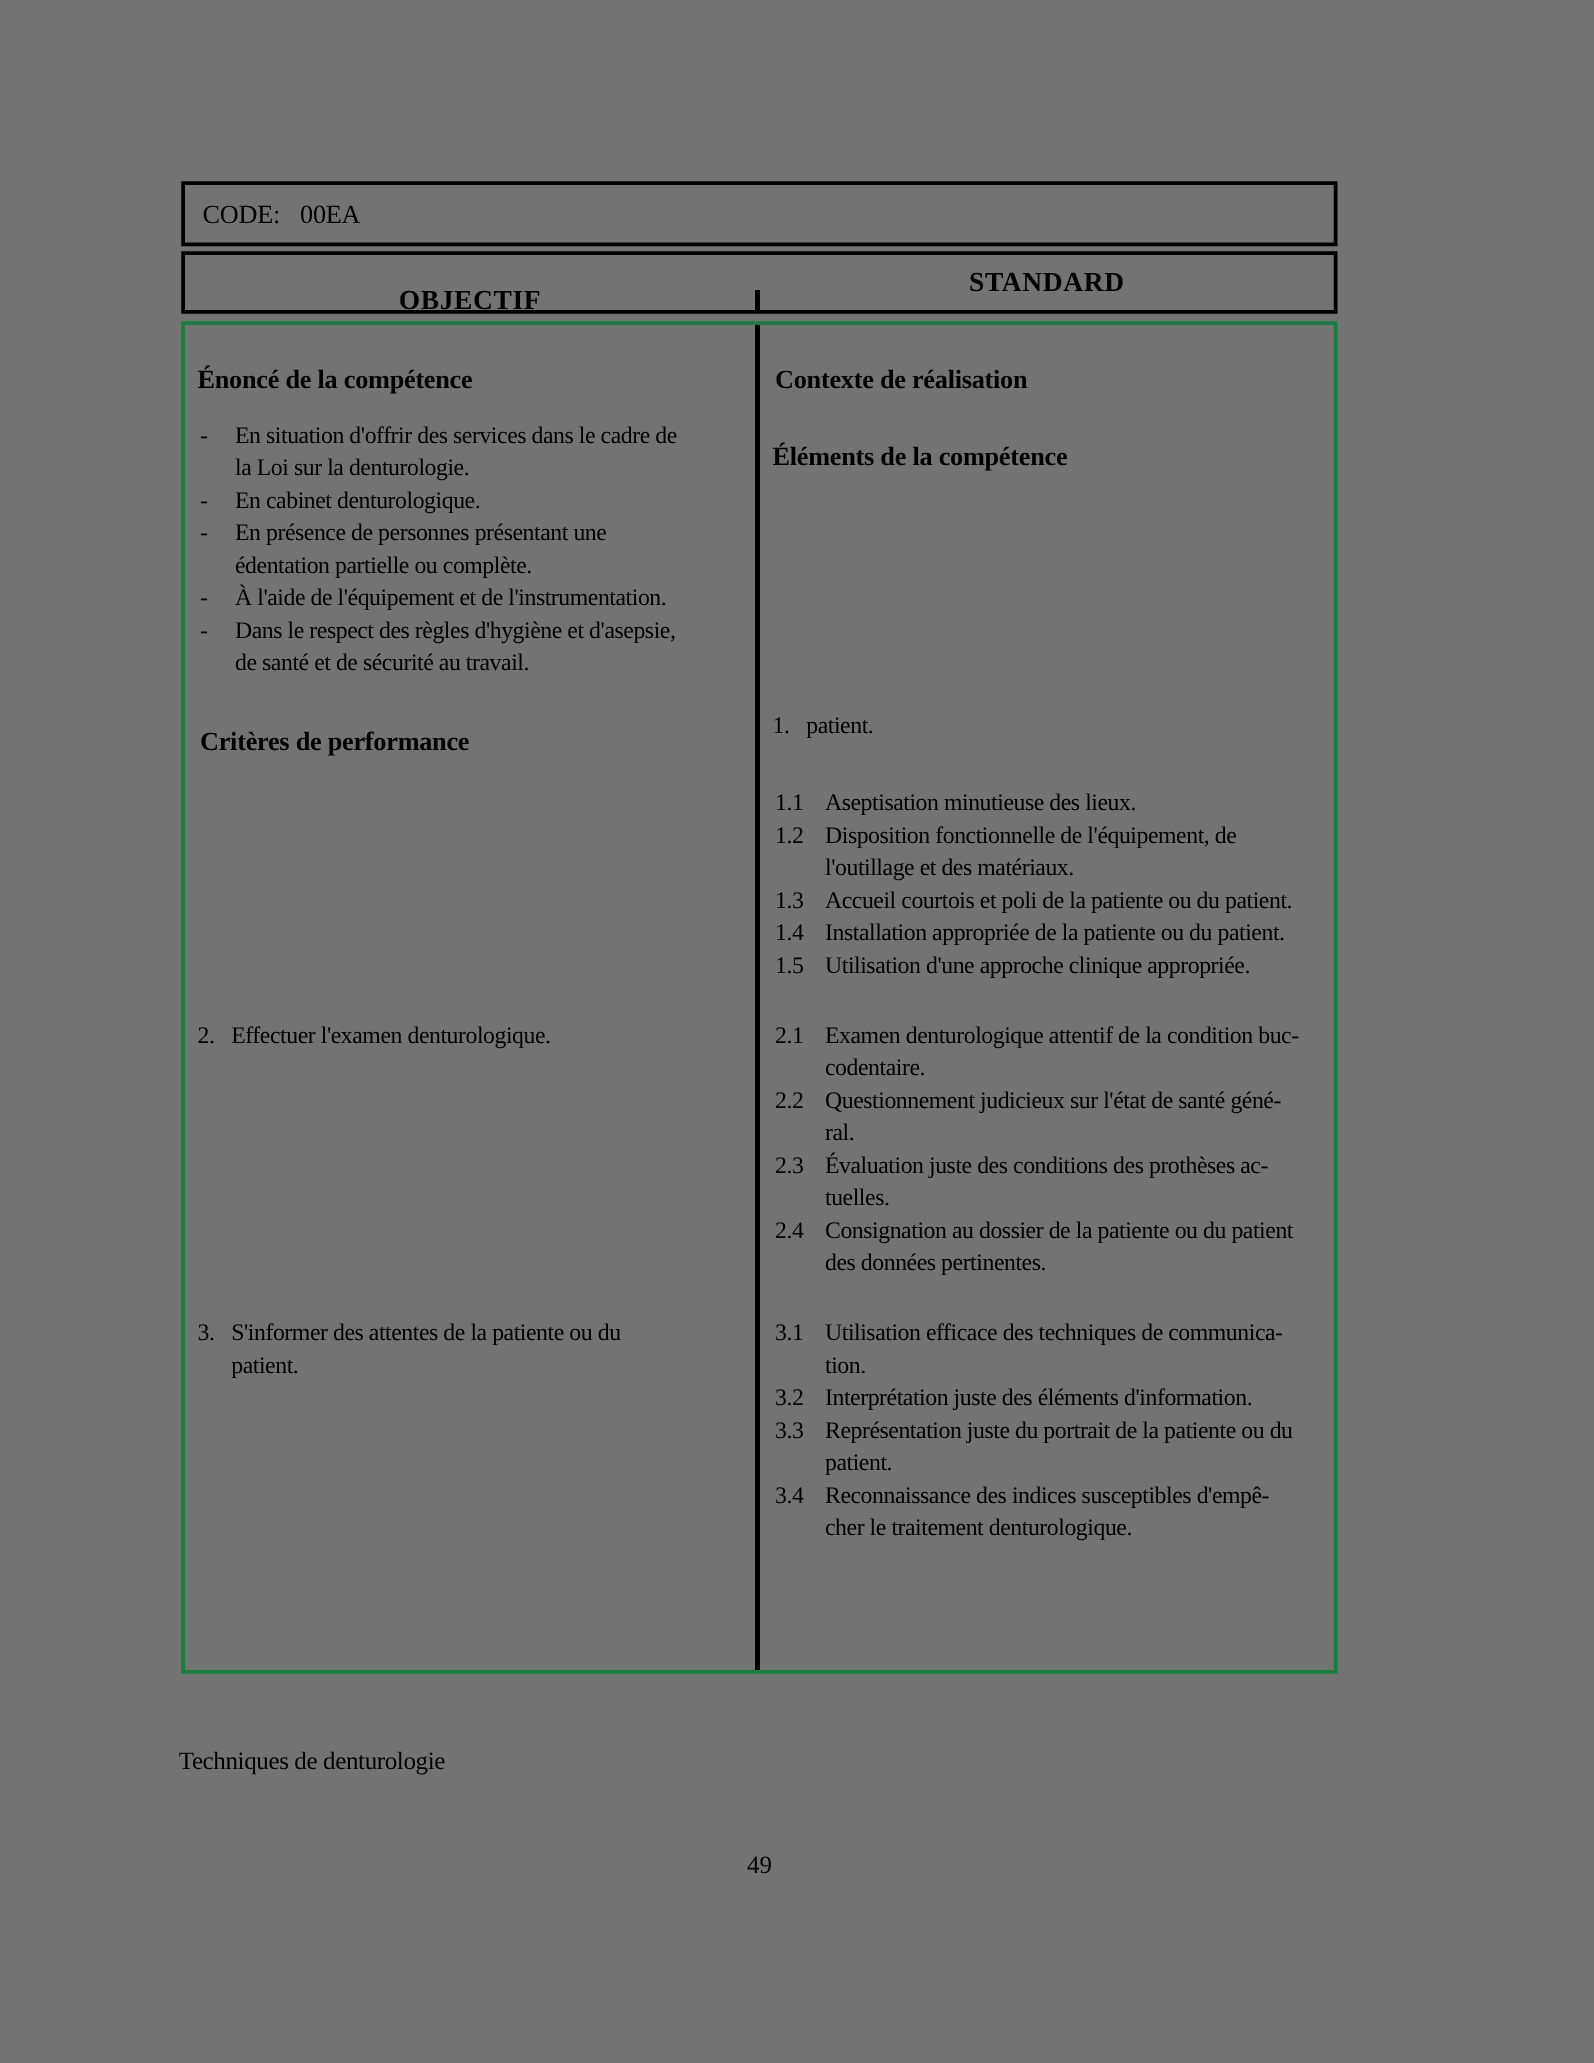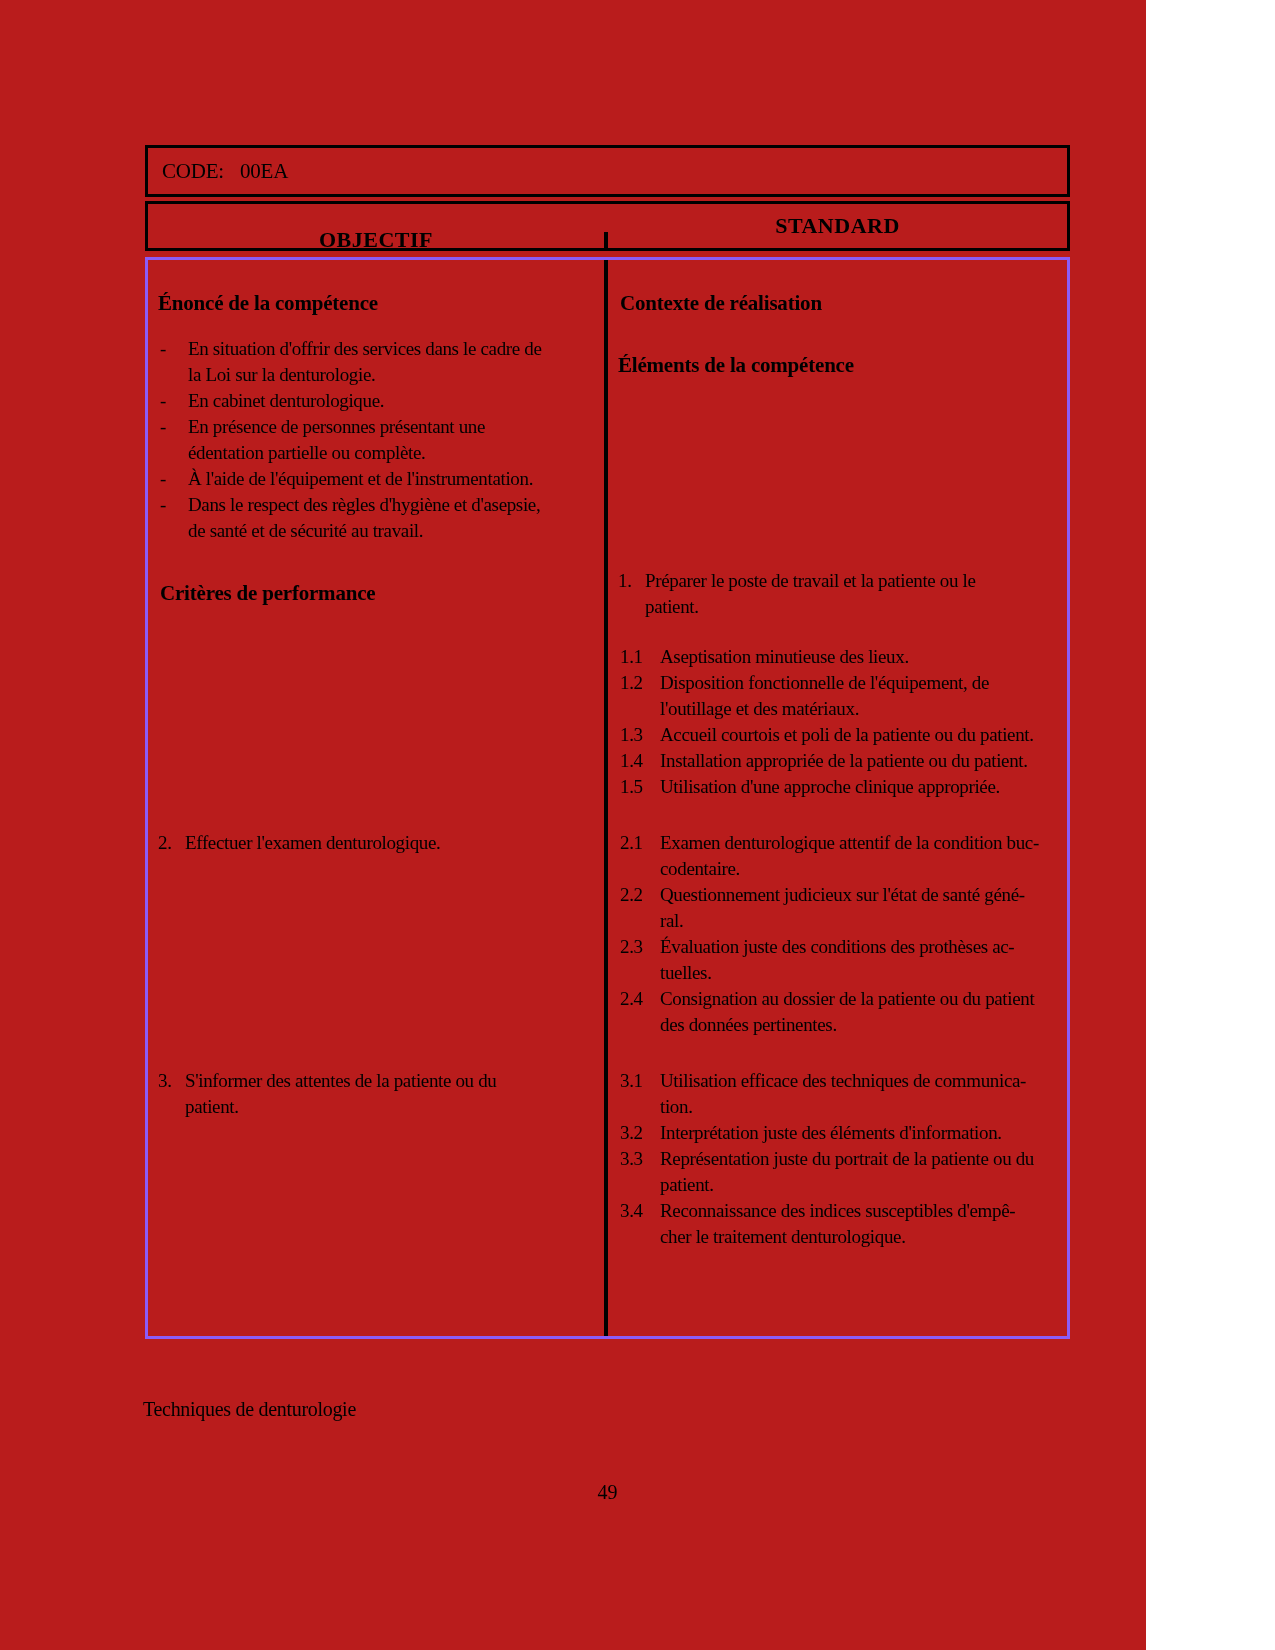--- a/index.html
+++ b/index.html
@@ -1,19 +1,19 @@
 <!DOCTYPE html>
 <html><head>
 <meta charset="utf-8">
 <style>
   html,body { margin:0; padding:0; }
   .page {
     position:relative;
-    width:1146px; height:1650px;
-    background:#b91c1c;
+    width:1275px; height:1650px;
+    background:#737373;
     color:#000;
     font-family:"Liberation Serif", serif;
     overflow:hidden;
   }
   .doc { position:absolute; left:145px; top:145px; width:925px; }
 
   
   .code-box {
     box-sizing:border-box;
     border:3px solid #000;
@@ -39,21 +39,21 @@
     font-weight:bold; font-size:22px;
     letter-spacing:0.5px;
   }
   .head-cell.left  { width:460px; border-right:4px solid #000;margin-top:28px; }
   .head-cell.right { flex:1; }
 
   
   .body-box {
     box-sizing:border-box;
     margin-top:6px;
-    border:3px solid #8b5cf6;
+    border:3px solid #15803d;
     height:1082px;
     position:relative;
   }
   .body-box::before {
     content:""; position:absolute; left:456px; top:0; bottom:0;
     width:4px; background:#000;
   }
   .body-grid {
     display:grid;
     grid-template-columns:460px 1fr;
@@ -152,21 +152,20 @@
             </div>
           </div>
 
         <div class="cell-l pt-c heading">Éléments de la compétence</div>
         <div class="cell-r pt-c heading">Critères de performance</div>
 
         <div class="cell-l pt-d">
             <div class="item">
               <span class="num-sm">1.</span>
               <span class="text">
-                <div class="line">Préparer le poste de travail et la patiente ou le</div>
                 <div class="line">patient.</div>
               </span>
             </div>
           </div>
 
         <div class="cell-r pt-d" style="grid-column:2; grid-row:4;">
 
             <div class="item">
               <span class="num">1.1</span>
               <span class="text">

